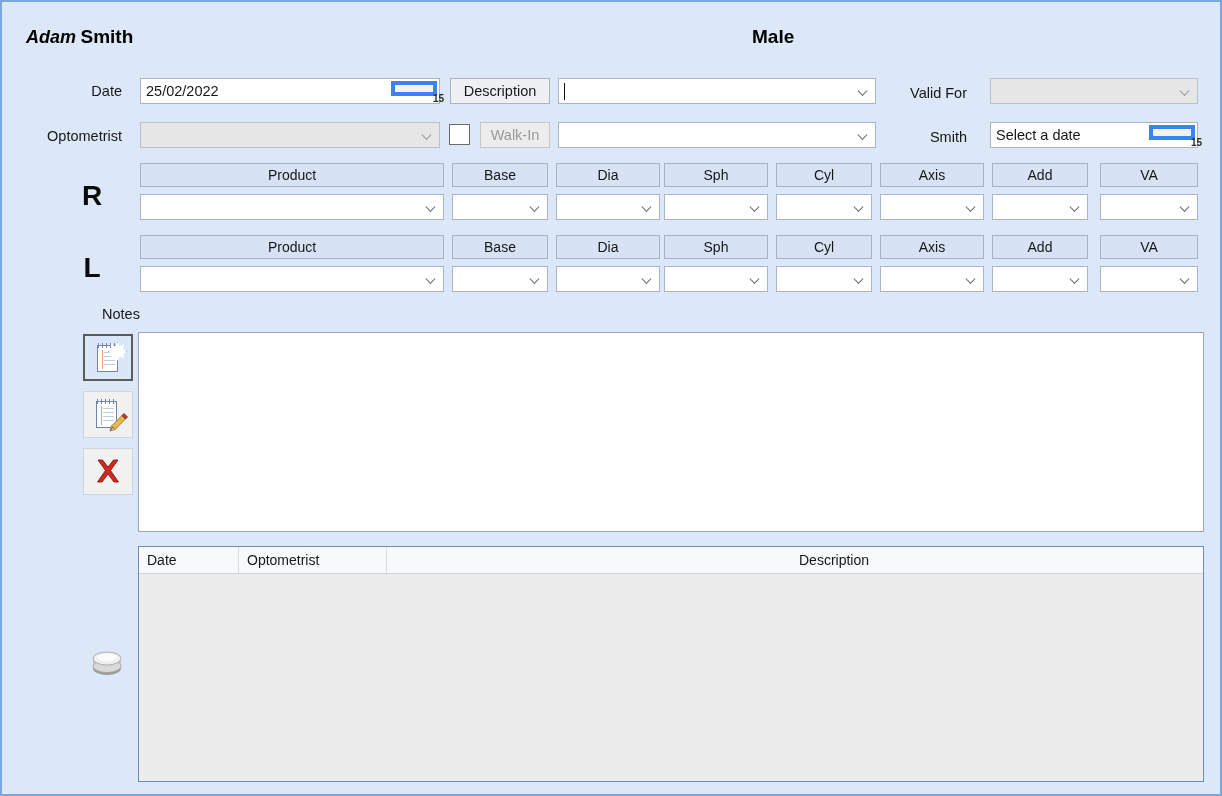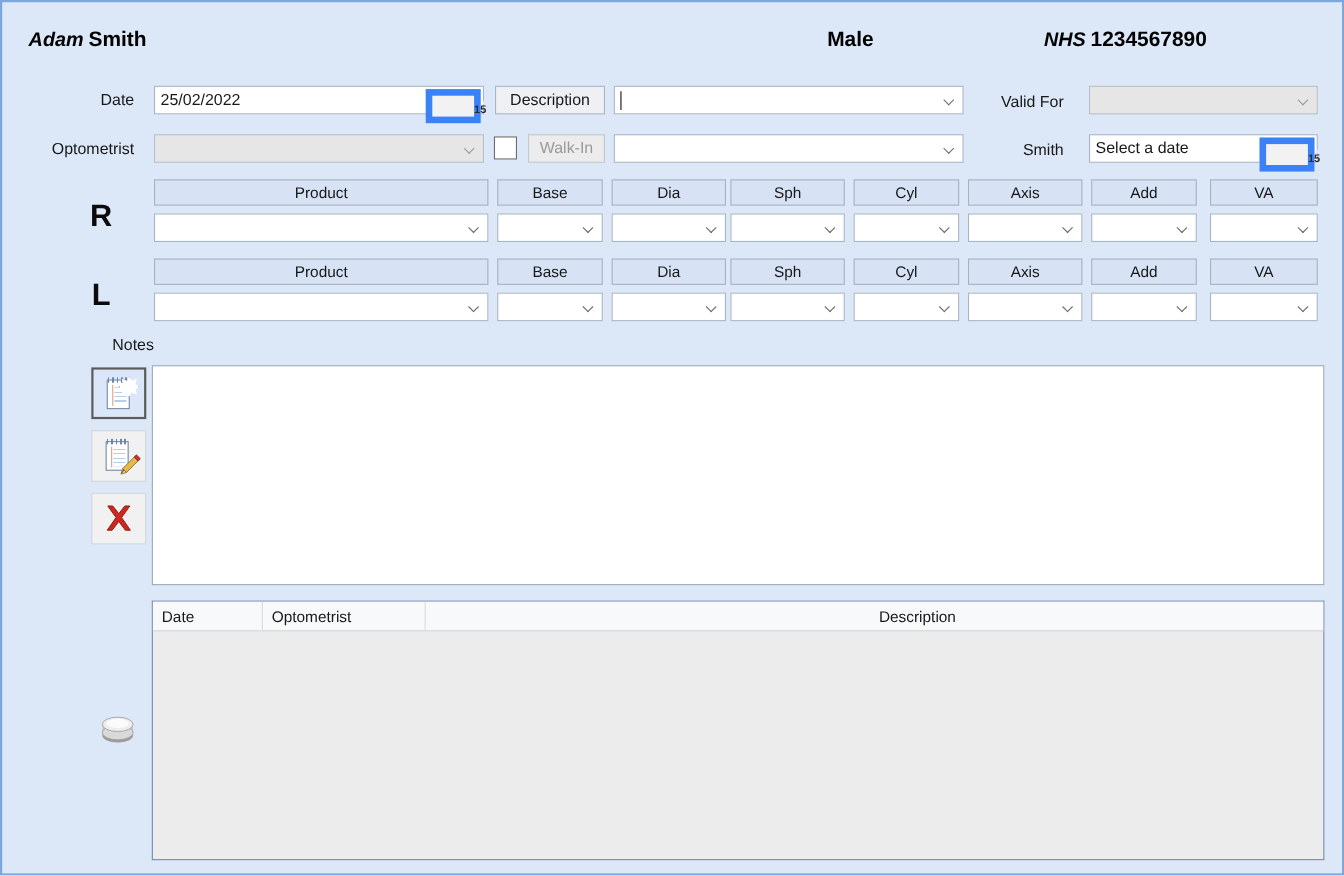--- a/index.html
+++ b/index.html
@@ -68,23 +68,23 @@
 
   .tbox, .datebox {
     background: #ffffff;
     border: 1px solid #a9b4c4;
     line-height: 24px;
     padding-left: 5px;
   }
   .datebox .cal {
     position: absolute;
     right: 2px; top: 2px;
-    width: 22px; height: 31px;
+    width: 22px; height: 15px;
     background: #f2f2f2;
-    border: 6px solid #3b82f6;
+    border: 4px solid #3b82f6;
     box-sizing: border-box;
     padding-left: 38px;
   }
   .datebox .cal .cal-top {
     height: 6px;
     background: #3f7fcf;
     border-bottom: 1px solid #96a0ae;
     position: relative;
   }
   .datebox .cal .cal-top:after {
@@ -280,24 +280,20 @@
 
 <div id="app">
 
   <div class="patient-bar">
     <div class="pat-field pat-name">
       <span class="pat-italic">Adam</span>
       <span class="pat-bold">Smith</span>
     </div>
     <div class="pat-field pat-gender">
       <span class="pat-bold">Male</span>
-    </div>
-    <div class="pat-field pat-nhs">
-      <span class="pat-italic">NHS</span>
-      <span class="pat-bold">1234567890</span>
     </div>
   </div>
 
   <div class="lbl" style="left:20px; top:80px; width:100px;">Date</div>
 
   <div class="datebox" style="left:138px; top:76px; width:300px; height:26px;">
     <span>25/02/2022</span>
     <span class="cal">
       <span class="cal-top"></span>
       <span class="cal-num">15</span>

